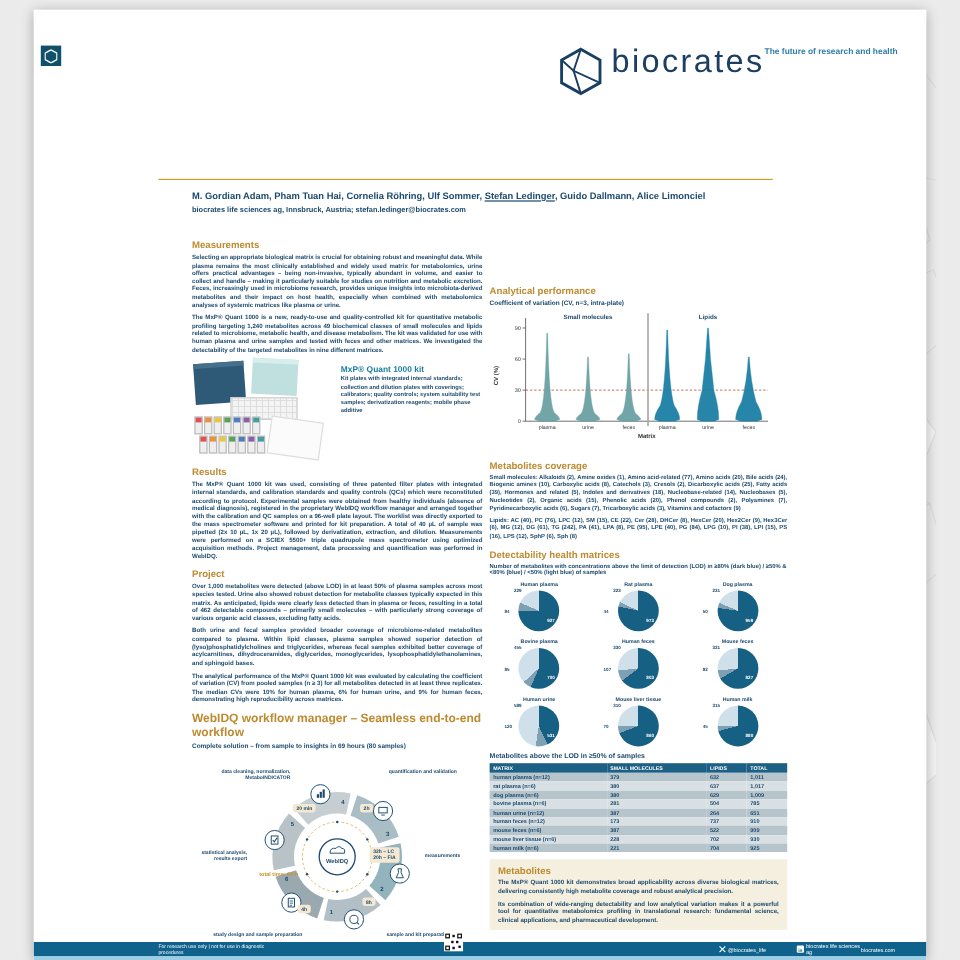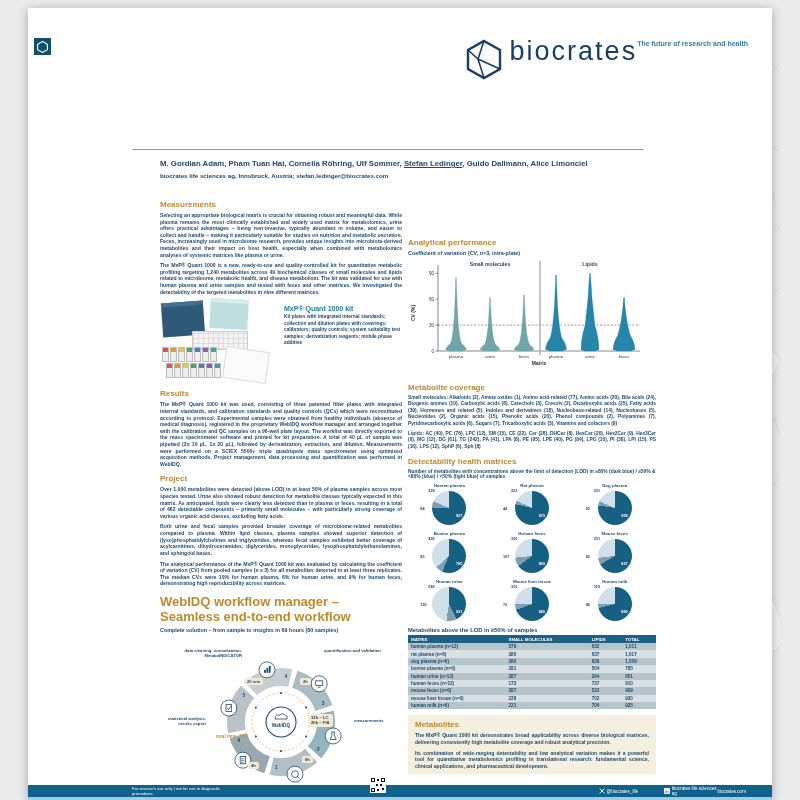--- a/index.html
+++ b/index.html
@@ -189,21 +189,21 @@
     </div>
 
     <h3 class="sec">Results</h3>
     <p class="body">The MxP® Quant 1000 kit was used, consisting of three patented filter plates with integrated internal standards, and calibration standards and quality controls (QCs) which were reconstituted according to protocol. Experimental samples were obtained from healthy individuals (absence of medical diagnosis), registered in the proprietary WebIDQ workflow manager and arranged together with the calibration and QC samples on a 96-well plate layout. The worklist was directly exported to the mass spectrometer software and printed for kit preparation. A total of 40 µL of sample was pipetted (2x 10 µL, 1x 20 µL), followed by derivatization, extraction, and dilution. Measurements were performed on a SCIEX 5500+ triple quadrupole mass spectrometer using optimized acquisition methods. Project management, data processing and quantification was performed in WebIDQ.</p>
 
     <h3 class="sec sp">Project</h3>
     <p class="body">Over 1,000 metabolites were detected (above LOD) in at least 50% of plasma samples across most species tested. Urine also showed robust detection for metabolite classes typically expected in this matrix. As anticipated, lipids were clearly less detected than in plasma or feces, resulting in a total of 462 detectable compounds – primarily small molecules – with particularly strong coverage of various organic acid classes, excluding fatty acids.</p>
     <p class="body">Both urine and fecal samples provided broader coverage of microbiome-related metabolites compared to plasma. Within lipid classes, plasma samples showed superior detection of (lyso)phosphatidylcholines and triglycerides, whereas fecal samples exhibited better coverage of acylcarnitines, dihydroceramides, diglycerides, monoglycerides, lysophosphatidylethanolamines, and sphingoid bases.</p>
     <p class="body">The analytical performance of the MxP® Quant 1000 kit was evaluated by calculating the coefficient of variation (CV) from pooled samples (n ≥ 3) for all metabolites detected in at least three replicates. The median CVs were 10% for human plasma, 6% for human urine, and 9% for human feces, demonstrating high reproducibility across matrices.</p>
 
-    <h3 class="sec sp" style="font-size:13px;">WebIDQ workflow manager – Seamless end-to-end workflow</h3>
+    <h3 class="sec sp" style="font-size:10px;">WebIDQ workflow manager – Seamless end-to-end workflow</h3>
     <div class="subnote">Complete solution – from sample to insights in 69 hours (80 samples)</div>
 
     <div class="diagram" id="workflow-diagram"><svg width="242" height="172">
           <path d="M84.86694725662166,45.87017942422071 A54,54 0 0 1 132.227231304159,33.1800295603745 L128.48482086943935,50.786686373583 A36,36 0 0 0 96.9112981710811,59.24678628281381 Z" fill="#c7ced2"></path>
           <text x="125.80830931031205" y="41.85199281305943" font-size="5" fill="#1c4a6e" font-weight="bold" text-anchor="middle" font-family="Liberation Sans, sans-serif">4</text>
           <circle cx="107.02377156446387" cy="33.84000538039031" r="8" fill="#ffffff" stroke="#1c4a6e" stroke-width="0.8"></circle>
           <rect x="104.02377156446387" y="33.84000538039031" width="1.8" height="3" fill="#1c4a6e"></rect>
           <rect x="106.42377156446388" y="31.84000538039031" width="1.8" height="5" fill="#1c4a6e"></rect>
           <rect x="108.82377156446387" y="29.84000538039031" width="1.8" height="7" fill="#1c4a6e"></rect>
           <path d="M137.68691769624718,34.64294812006171 A54,54 0 0 1 172.3570518799383,69.31308230375284 L155.23803458662553,74.8753882025019 A36,36 0 0 0 132.12461179749812,51.761965413374476 Z" fill="#a9bdc4"></path>
@@ -272,21 +272,21 @@
           <text x="116" y="98.5" font-size="4.4" fill="#333" text-anchor="middle" font-family="Liberation Sans, sans-serif">feces</text>
           <path d="M147.6,16.042105263157893 Q146.4,65.58736842105263 142.225,78.79368421052632 Q137.5,85.78526315789473 137.5,90.5 L141.7,92 L154.3,92 L158.5,90.5 Q158.5,85.78526315789473 153.775,78.79368421052632 Q149.6,65.58736842105263 148.4,16.042105263157893 Z" fill="#1b7fa5" stroke="#1b7fa5" stroke-width="0.3" opacity="0.95"></path>
           <text x="148" y="98.5" font-size="4.4" fill="#333" text-anchor="middle" font-family="Liberation Sans, sans-serif">plasma</text>
           <path d="M181.6,14.315789473684205 Q180.4,40.642105263157895 177.05,66.32105263157895 Q173,79.91578947368421 173,90.5 L176.6,92 L187.4,92 L191,90.5 Q191,79.91578947368421 186.95,66.32105263157895 Q183.6,40.642105263157895 182.4,14.315789473684205 Z" fill="#1b7fa5" stroke="#1b7fa5" stroke-width="0.3" opacity="0.95"></path>
           <text x="182" y="98.5" font-size="4.4" fill="#333" text-anchor="middle" font-family="Liberation Sans, sans-serif">urine</text>
           <path d="M215.6,38.48421052631579 Q214.4,59.717894736842105 209.95,75.85894736842106 Q205,84.4042105263158 205,90.5 L209.4,92 L222.6,92 L227,90.5 Q227,84.4042105263158 222.05,75.85894736842106 Q217.6,59.717894736842105 216.4,38.48421052631579 Z" fill="#1b7fa5" stroke="#1b7fa5" stroke-width="0.3" opacity="0.95"></path>
           <text x="216" y="98.5" font-size="4.4" fill="#333" text-anchor="middle" font-family="Liberation Sans, sans-serif">feces</text>
           <text x="131" y="106" font-size="5" fill="#333" font-weight="bold" text-anchor="middle" font-family="Liberation Sans, sans-serif">Matrix</text>
         </svg></div>
 
-    <h3 class="sec">Metabolite coverage</h3>
+    <h3 class="sec">Metabolites coverage</h3>
     <p class="body dense">Small molecules: Alkaloids (2), Amine oxides (1), Amino acid-related (77), Amino acids (20), Bile acids (24), Biogenic amines (10), Carboxylic acids (8), Catechols (3), Cresols (2), Dicarboxylic acids (25), Fatty acids (39), Hormones and related (5), Indoles and derivatives (18), Nucleobase-related (14), Nucleobases (5), Nucleotides (2), Organic acids (15), Phenolic acids (20), Phenol compounds (2), Polyamines (7), Pyridinecarboxylic acids (6), Sugars (7), Tricarboxylic acids (3), Vitamins and cofactors (9)</p>
     <p class="body dense">Lipids: AC (40), PC (76), LPC (12), SM (15), CE (22), Cer (28), DHCer (8), HexCer (20), Hex2Cer (9), Hex3Cer (6), MG (12), DG (61), TG (242), PA (41), LPA (8), PE (95), LPE (40), PG (84), LPG (10), PI (38), LPI (15), PS (16), LPS (12), SphP (6), Sph (8)</p>
 
     <h3 class="sec sp">Detectability health matrices</h3>
     <div class="subnote" style="font-size:4.9px;">Number of metabolites with concentrations above the limit of detection (LOD) in ≥80% (dark blue) / ≥50% &amp; &lt;80% (blue) / &lt;50% (light blue) of samples</div>
     <div class="pie-grid" id="pie-grid">
         <div class="pie-cell">
           <div class="pie-title">Human plasma</div>
           <div class="pie" style="background:conic-gradient(#166083 0deg 269.1290322580645deg, #7fa0b2 269.1290322580645deg 293.51612903225805deg, #cfe0ea 293.51612903225805deg 360deg);">
             <span class="v-dark">927</span>

